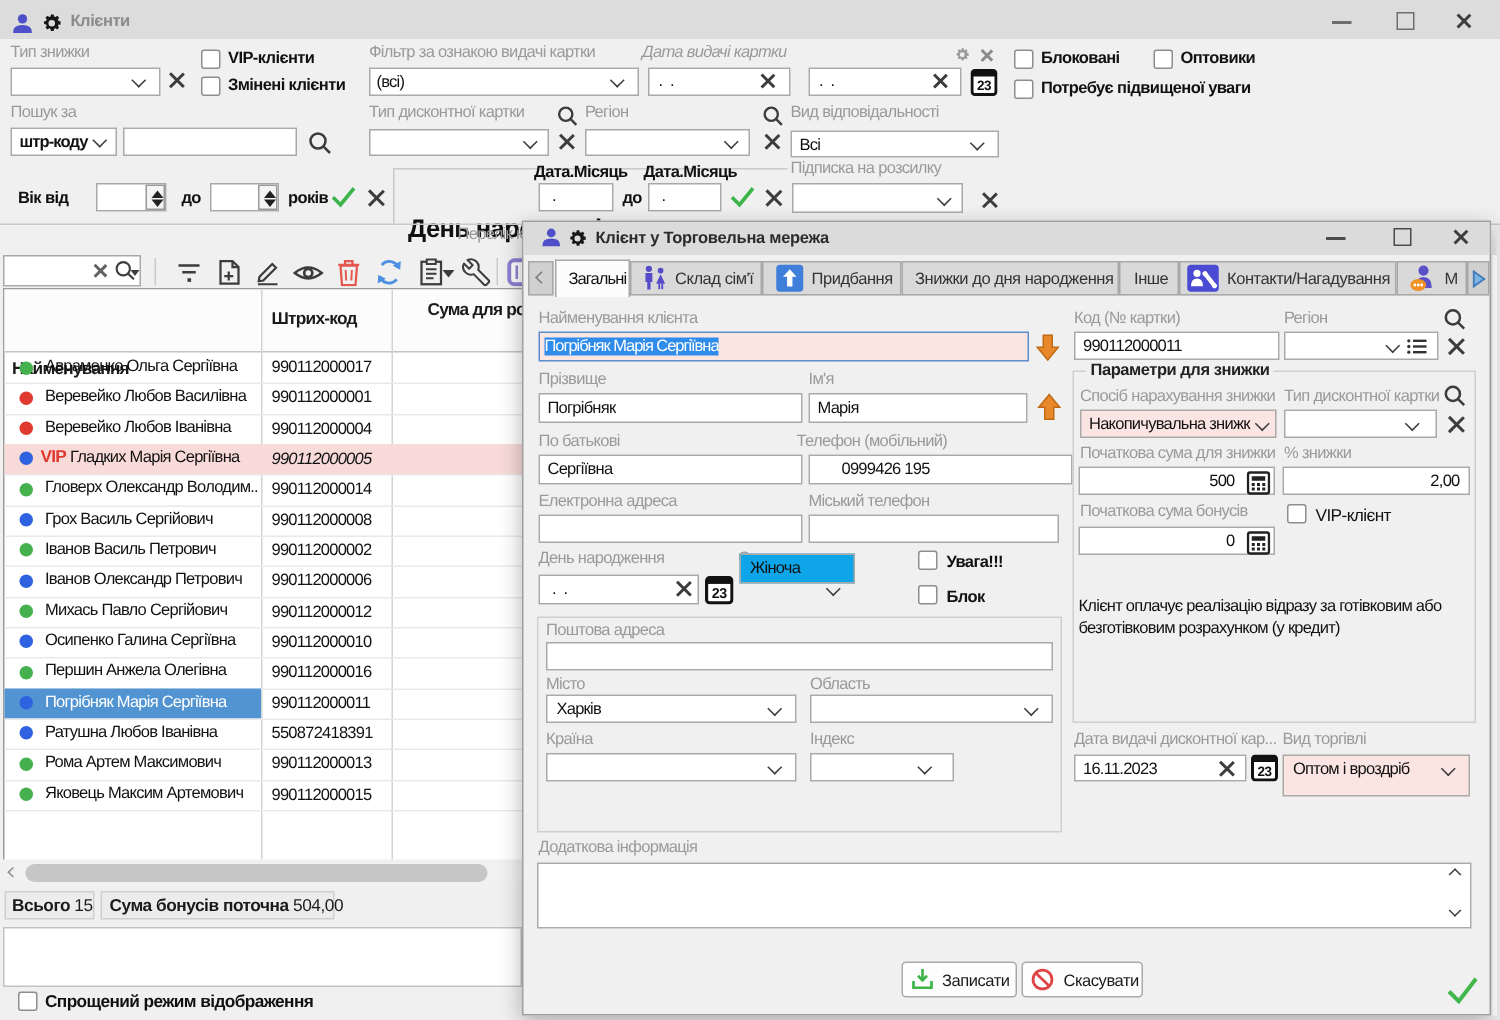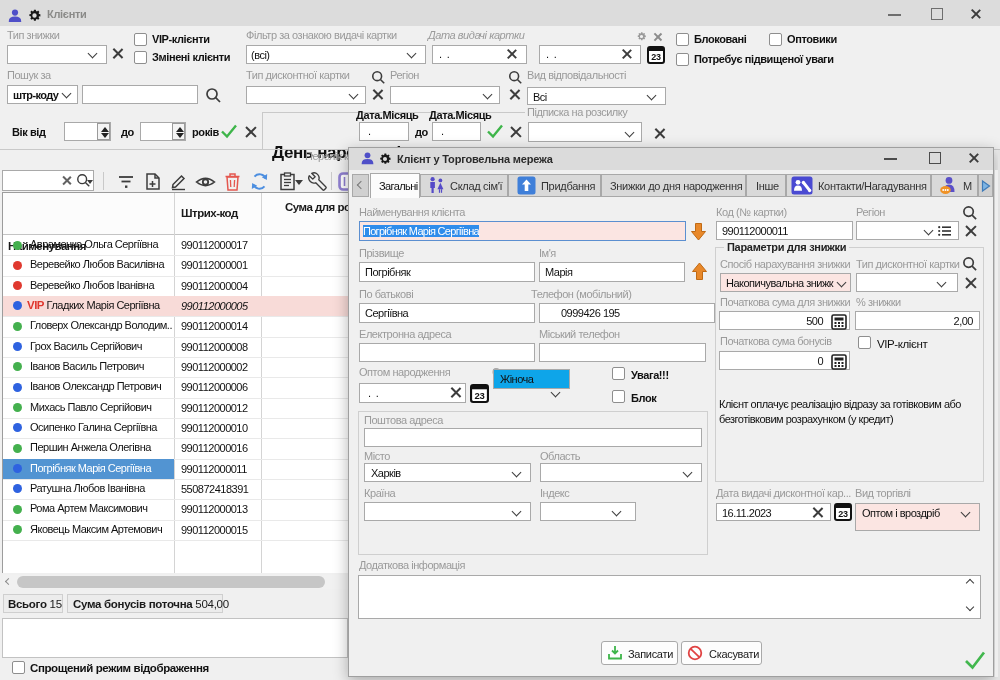--- a/index.html
+++ b/index.html
@@ -388,21 +388,21 @@
   </svg>
 <div class="lb" style="left:359px;top:288px;">По батькові</div>
 <div class="in" style="left:359px;top:303px;width:176px;height:20px;padding:3px 5px;">Сергіївна</div>
 <div class="lb" style="left:531px;top:288px;text-align:right;">Телефон (мобільний)</div>
 <div class="in" style="left:539px;top:303px;width:176px;height:20px;padding:3px 21px;">0999426 195</div>
 <div class="lb" style="left:359px;top:328px;">Електронна адреса</div>
 <div class="in" style="left:359px;top:343px;width:176px;height:19px;"></div>
 <div class="lb" style="left:539px;top:328px;">Міський телефон</div>
 <div class="in" style="left:539px;top:343px;width:167px;height:19px;"></div>
 
-<div class="lb" style="left:359px;top:366px;">Оптом народження</div>
+<div class="lb" style="left:359px;top:366px;">День народження</div>
 <div class="in" style="left:359px;top:383px;width:107px;height:20px;padding:3px 8px;">.&nbsp;&nbsp;.</div>
 <div class="xi" style="left:448px;top:386px;width:13px;height:13px;"></div>
 <svg class="ab" style="left:470px;top:384px;" width="19" height="19" viewBox="0 0 18 18">
     <rect x="1" y="1" width="16" height="16" rx="2" fill="#fff" stroke="#111" stroke-width="2"></rect>
     <rect x="1" y="1" width="16" height="4" fill="#111"></rect>
     <text x="9" y="14" font-size="9" font-weight="bold" text-anchor="middle" fill="#111" font-family="Liberation Sans">23</text>
   </svg>
 <div class="lb" style="left:492px;top:366px;">Стать</div>
 <div class="in" style="left:493px;top:369px;width:77px;height:20px;background:#0ea5e9;padding:3px 6px;">Жіноча</div>
 <i class="ch" style="left:552px;top:389px;"></i>

